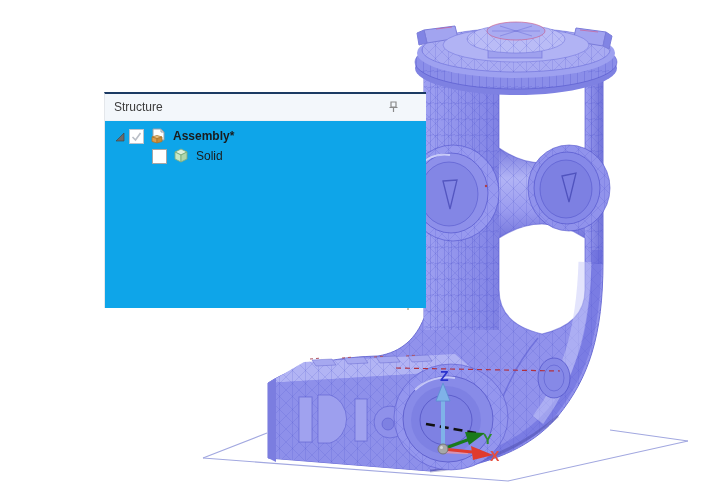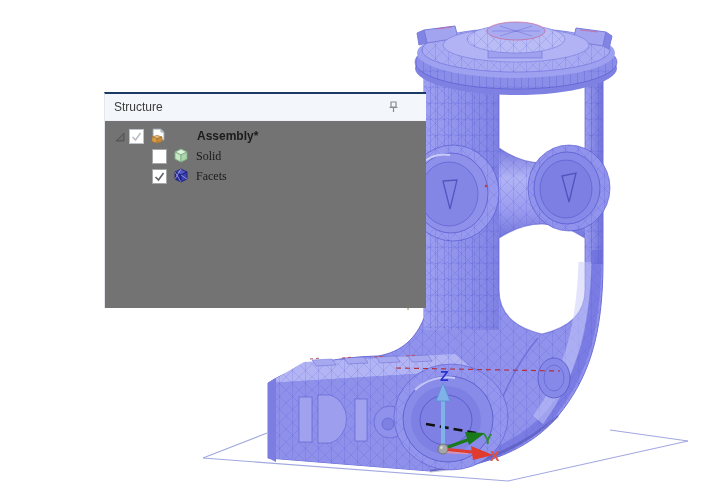--- a/index.html
+++ b/index.html
@@ -7,45 +7,45 @@
     width:722px;height:500px;position:relative;overflow:hidden;
     background:#ffffff;
     font-family:"Liberation Sans", sans-serif;
     -webkit-font-smoothing:antialiased;
   }
   
   .viewport{position:absolute;left:0;top:0;width:722px;height:500px;}
   
   .panel{
     position:absolute;left:104px;top:92px;width:322px;height:216px;
-    background:#737373;
+    background:#0ea5e9;
     border-top:2px solid #1b3a63;
     border-left:1px solid #e4e7eb;
     box-sizing:border-box;
   }
   .panel-header{
     height:26px;display:flex;align-items:center;justify-content:space-between;
     background:#f3f7fb;padding:0 26px 0 9px;border-bottom:1px solid #eef1f5;
   }
   .panel-title{font-size:12px;color:#3c3c3c;}
   .pin-btn{width:14px;height:15px;display:flex;align-items:center;justify-content:center;cursor:pointer;}
   .tree{padding-top:5px;}
   .tree-row{display:flex;align-items:center;height:20px;}
   .tree-row.root{padding-left:8px;}
-  .tree-row.child{padding-left:47px;font-family:Liberation Serif, serif;}
+  .tree-row.child{padding-left:47px;}
   .expander{width:14px;height:14px;display:flex;align-items:center;justify-content:center;margin-right:2px;}
   .cbx{
     width:15px;height:15px;box-sizing:border-box;border:1px solid #a6a6a6;background:#fff;
     display:flex;align-items:center;justify-content:center;margin-right:5px;flex:none;
   }
   .cbx.disabled{border-color:#bcc2ca;}
   .cbx .partial-square{width:7px;height:7px;background:#1c1c1c;}
   .node-icon{width:18px;height:17px;margin-right:6px;flex:none;display:flex;align-items:center;justify-content:center;}
   .node-label{font-size:12px;color:#1b1b1b;white-space:nowrap;}
-  .node-label.bold{font-weight:bold;margin-left:24px;}
+  .node-label.bold{font-weight:bold;}
 </style>
 </head>
 <body>
 
 <svg class="viewport" viewBox="0 0 722 500" xmlns="http://www.w3.org/2000/svg">
   <defs>
     <pattern id="mesh" width="13" height="13" patternUnits="userSpaceOnUse">
       <path d="M0 13 L13 0 M0 0 L13 13 M6.5 0 V13" stroke="rgba(80,82,205,0.30)" stroke-width="0.6" fill="none"></path>
     </pattern>
     <pattern id="vmesh" width="7" height="16" patternUnits="userSpaceOnUse">
@@ -245,33 +245,17 @@
       <span class="node-icon">
         <svg width="16" height="16" viewBox="0 0 16 16">
           <path d="M8,1 L14,4 L8,7 L2,4 Z" fill="#ddf0dc" stroke="#7fae7f" stroke-width="0.9"></path>
           <path d="M2,4 L8,7 L8,14 L2,11 Z" fill="#c8e7c6" stroke="#7fae7f" stroke-width="0.9"></path>
           <path d="M14,4 L8,7 L8,14 L14,11 Z" fill="#aed6ac" stroke="#7fae7f" stroke-width="0.9"></path>
         </svg>
       </span>
       <span class="node-label">Solid</span>
     </div>
 
-    <div class="tree-row child">
-      <span class="cbx">
-        <svg width="13" height="13" viewBox="0 0 13 13">
-          <polyline points="2.5,7 5.5,10 10.5,3" fill="none" stroke="#5f6368" stroke-width="1.6"></polyline>
-        </svg>
-      </span>
-      <span class="node-icon">
-        <svg width="16" height="16" viewBox="0 0 16 16">
-          <path d="M8,1 L14,4 L8,7 L2,4 Z" fill="#5156c8" stroke="#1d2070" stroke-width="0.9"></path>
-          <path d="M2,4 L8,7 L8,14 L2,11 Z" fill="#282ca0" stroke="#1d2070" stroke-width="0.9"></path>
-          <path d="M14,4 L8,7 L8,14 L14,11 Z" fill="#3a3fb4" stroke="#1d2070" stroke-width="0.9"></path>
-          <path d="M2,4 L8,14 M8,7 L14,11 M8,1 L2,11" stroke="rgba(215,220,255,0.75)" stroke-width="0.7" fill="none"></path>
-        </svg>
-      </span>
-      <span class="node-label">Facets</span>
-    </div>
 
 
 
   </div>
 </div>
 
 </body></html>

